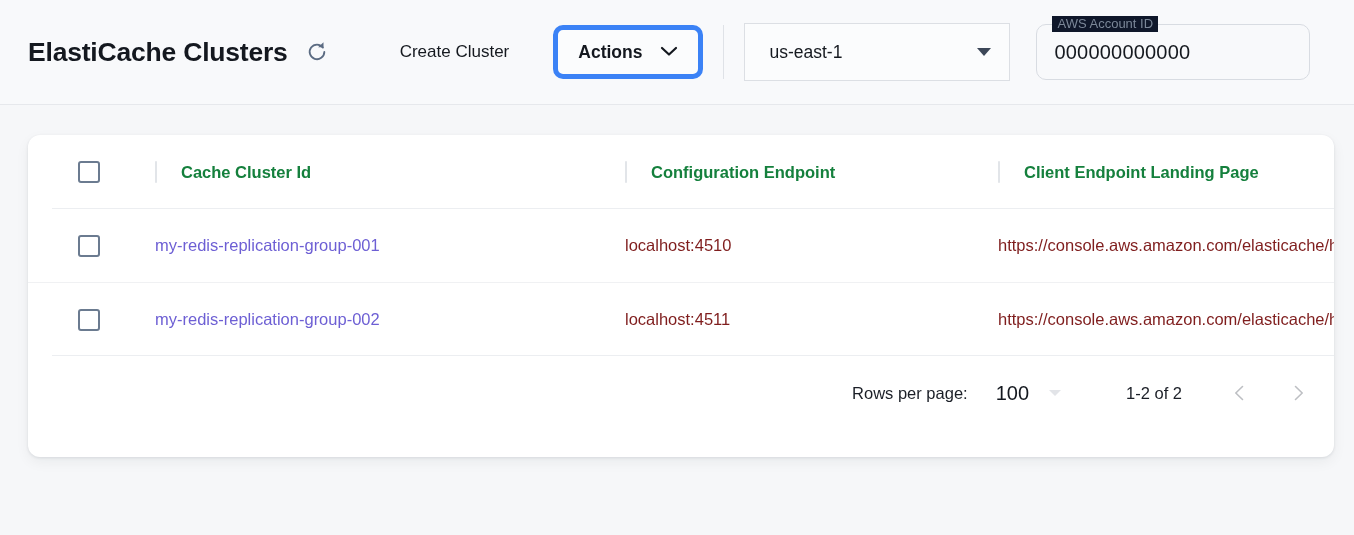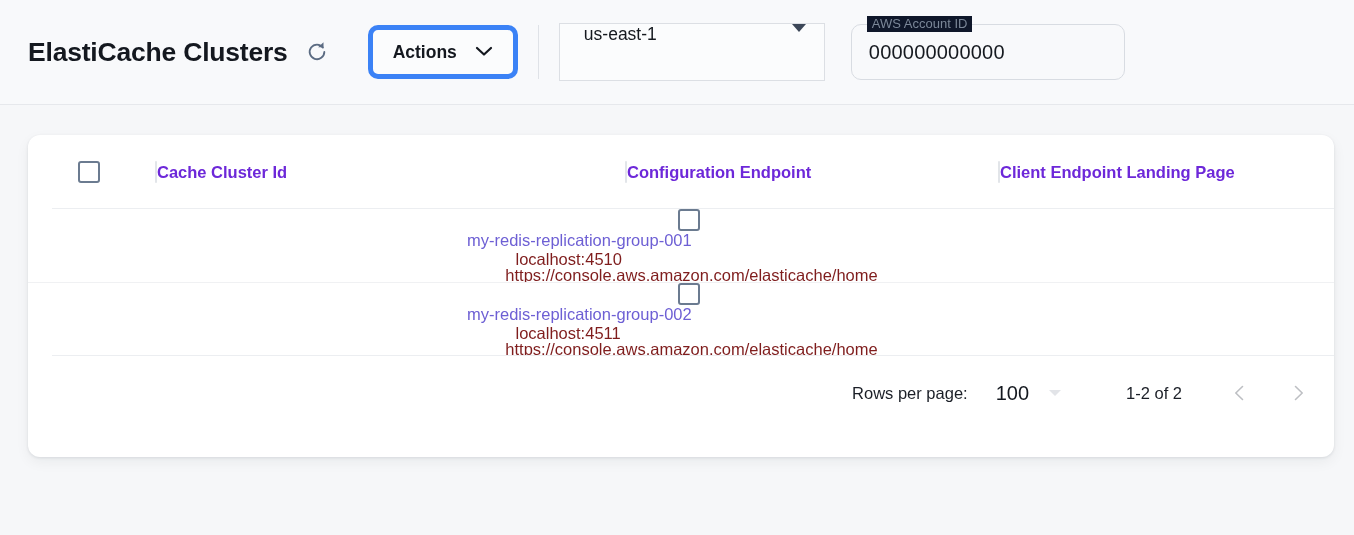--- a/index.html
+++ b/index.html
@@ -104,20 +104,21 @@
 
   .region-select {
     margin-left: 20px;
     width: 266px;
     height: 58px;
     box-sizing: border-box;
     border: 1px solid #dcdfe4;
     border-radius: 0;
     background: #fbfcfd;
     display: flex;
+    align-items: center;
     padding: 0 18px 0 24px;
     cursor: pointer;
   }
   .region-select .value {
     flex: 1;
     font-size: 17.5px;
     color: #15191f;
     white-space: nowrap;
   }
   .caret-solid {
@@ -181,21 +182,21 @@
 
   .table { width: 100%; }
 
   .trow {
     position: relative;
     display: flex;
     align-items: center;
     height: 73px;
   }
   .trow.head { height: 74px; }
-  .trow.body { height: 73px; flex-direction: column; }
+  .trow.body { height: 73px; }
   .trow.body + .trow.body { border-top: 1px solid #f0f1f3; }
   .divider-line {
     position: absolute;
     left: 24px;
     right: 0;
     bottom: 0;
     height: 1px;
     background: #eceef1;
   }
 
@@ -232,21 +233,22 @@
     white-space: nowrap;
     overflow: hidden;
   }
   .c1 { width: 470px; padding-left: 21px; }
   .c2 { width: 373px; padding-left: 21px; }
   .c3 { flex: 1; padding-left: 21px; }
 
   .th {
     font-size: 16.5px;
     font-weight: 700;
-    color: #6d28d9;
+    color: #15803d;
+    margin-left: 24px;
   }
   .td {
     font-size: 16.5px;
     font-weight: 400;
     color: #7f1d1d;
   }
   .link {
     font-size: 16.5px;
     color: #6d5fd4;
     text-decoration: none;
@@ -316,20 +318,21 @@
 
     <button class="refresh-btn">
       <span>
         <svg width="22" height="22" viewBox="0 0 24 24" fill="none" stroke="#5b6b82" stroke-width="2" stroke-linecap="round" stroke-linejoin="round">
           <path d="M18.5 7.2 A8 8 0 1 0 20 12"></path>
           <polyline points="13.2,6.9 19.1,6.9 19.1,1.4" fill="#5b6b82" stroke="none"></polyline>
         </svg>
       </span>
     </button>
 
+    <button class="create-btn">Create Cluster</button>
 
     <div class="actions-btn">
       <span class="label">Actions</span>
       <span>
         <svg width="18" height="12" viewBox="0 0 18 12" fill="none" stroke="#14181f" stroke-width="2.2" stroke-linecap="round" stroke-linejoin="round">
           <polyline points="2,3 9,9.5 16,3"></polyline>
         </svg>
       </span>
     </div>
 

